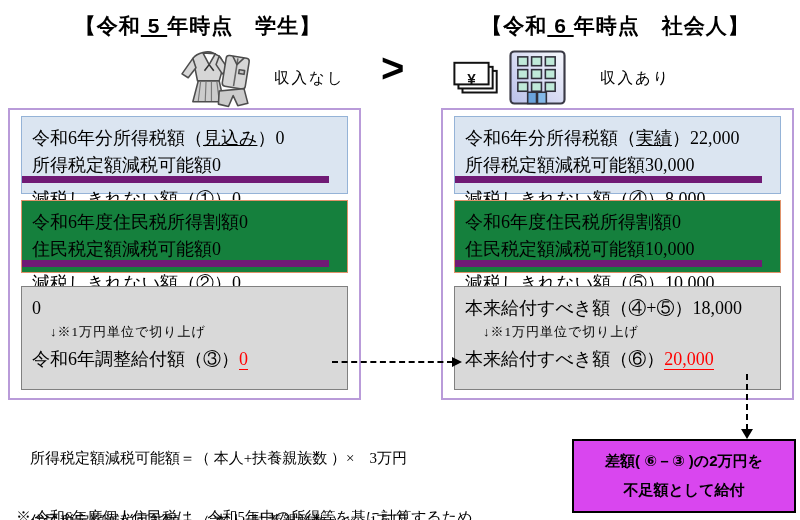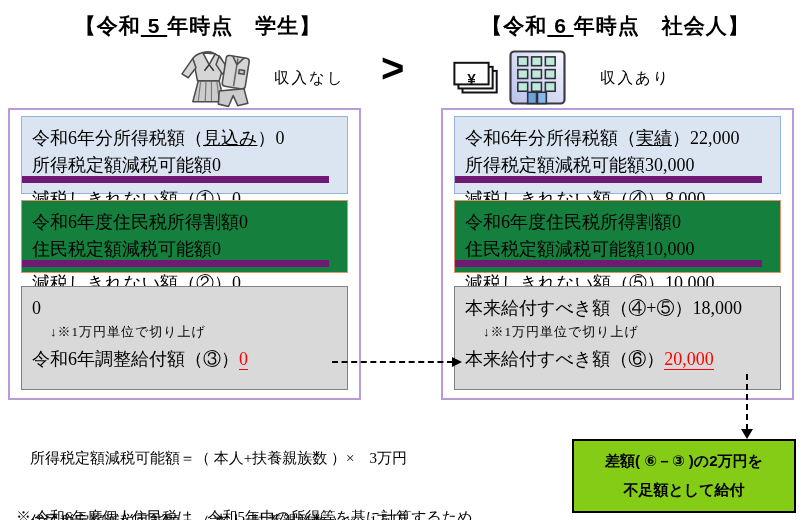--- a/index.html
+++ b/index.html
@@ -50,21 +50,21 @@
     position:absolute;left:741px;top:429px;width:0;height:0;
     border-top:10px solid #000;border-left:6px solid transparent;border-right:6px solid transparent;
   }
   
   .formulas{position:absolute;left:30px;top:406px;font-size:15px;line-height:21px;white-space:pre;}
   .note{position:absolute;left:16px;top:462px;font-size:15px;line-height:22px;white-space:pre;}
   
   .result-box{
     position:absolute;left:572px;top:439px;width:220px;height:70px;border:2px solid #000;
     display:flex;flex-direction:column;justify-content:space-evenly;text-align:center;
-    font-family:"Liberation Sans","DejaVu Sans",sans-serif;font-weight:bold;font-size:15px;background:#84cc16;
+    font-family:"Liberation Sans","DejaVu Sans",sans-serif;font-weight:bold;font-size:15px;background:#d946ef;
   }
   .icon{position:absolute;}
 </style>
 </head>
 <body>
 
 <div class="hdr" style="left:22px;width:352px;"><span>【令和</span><span class="u"> 5 </span><span>年時点　学生】</span></div>
 <div class="hdr" style="left:441px;width:349px;"><span>【令和</span><span class="u"> 6 </span><span>年時点　社会人】</span></div>
 
 <div class="icon" style="left:174px;top:46px;">

